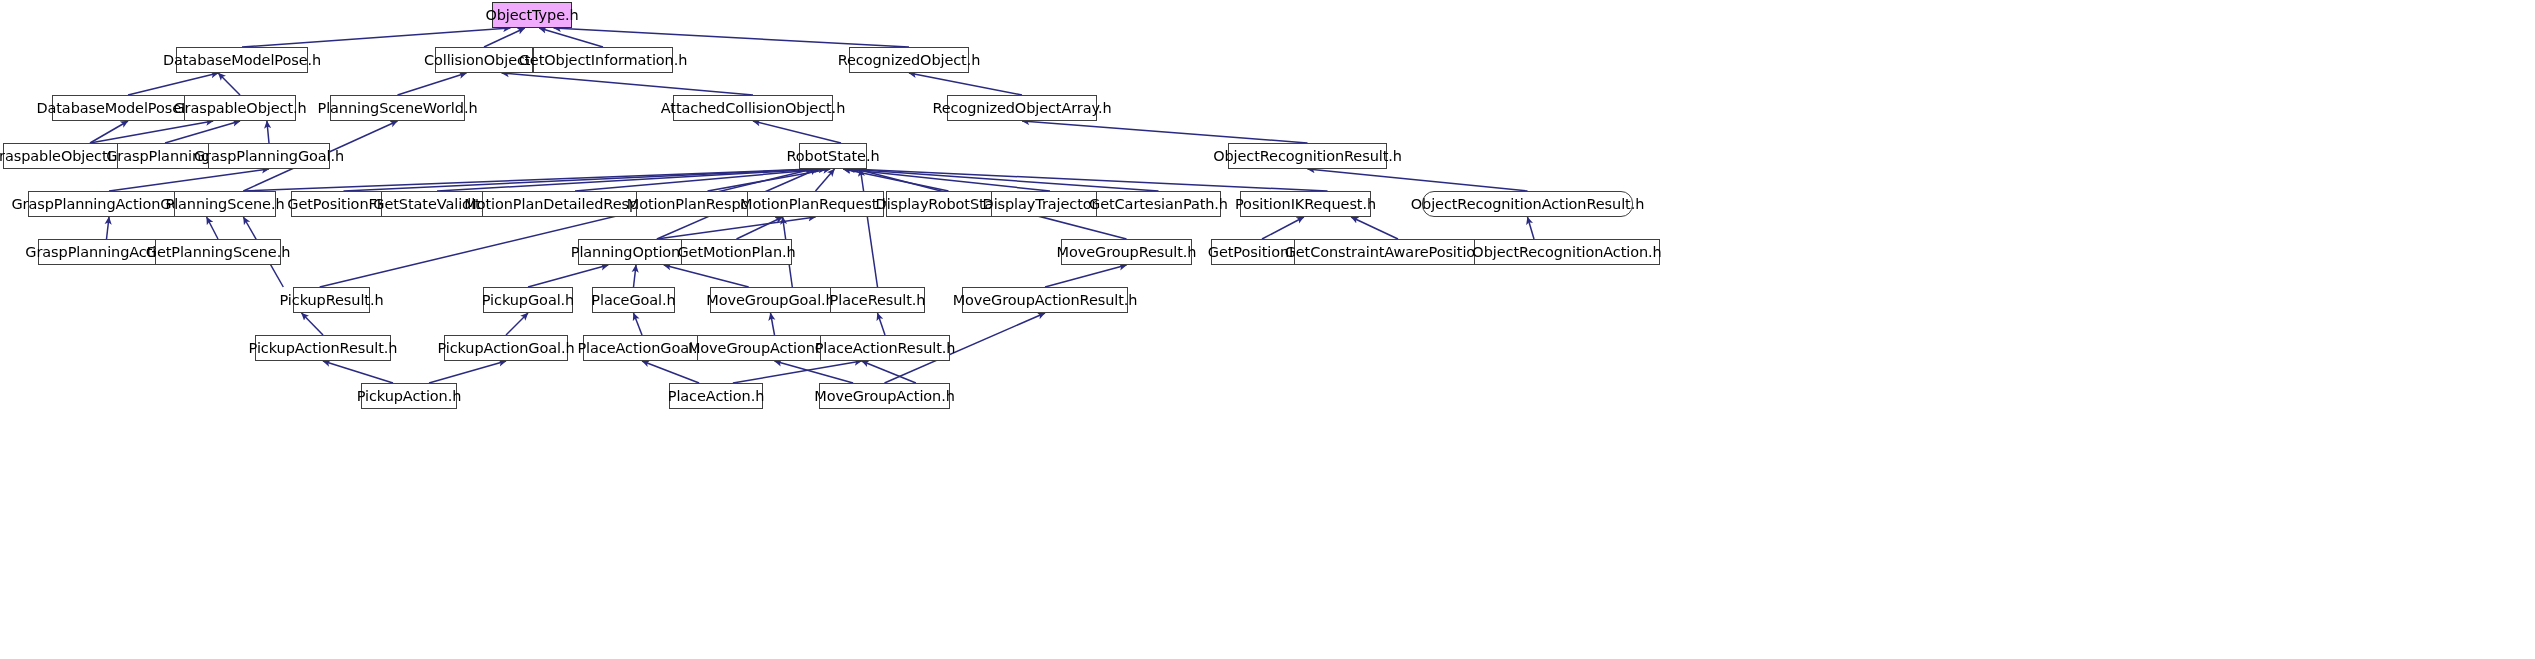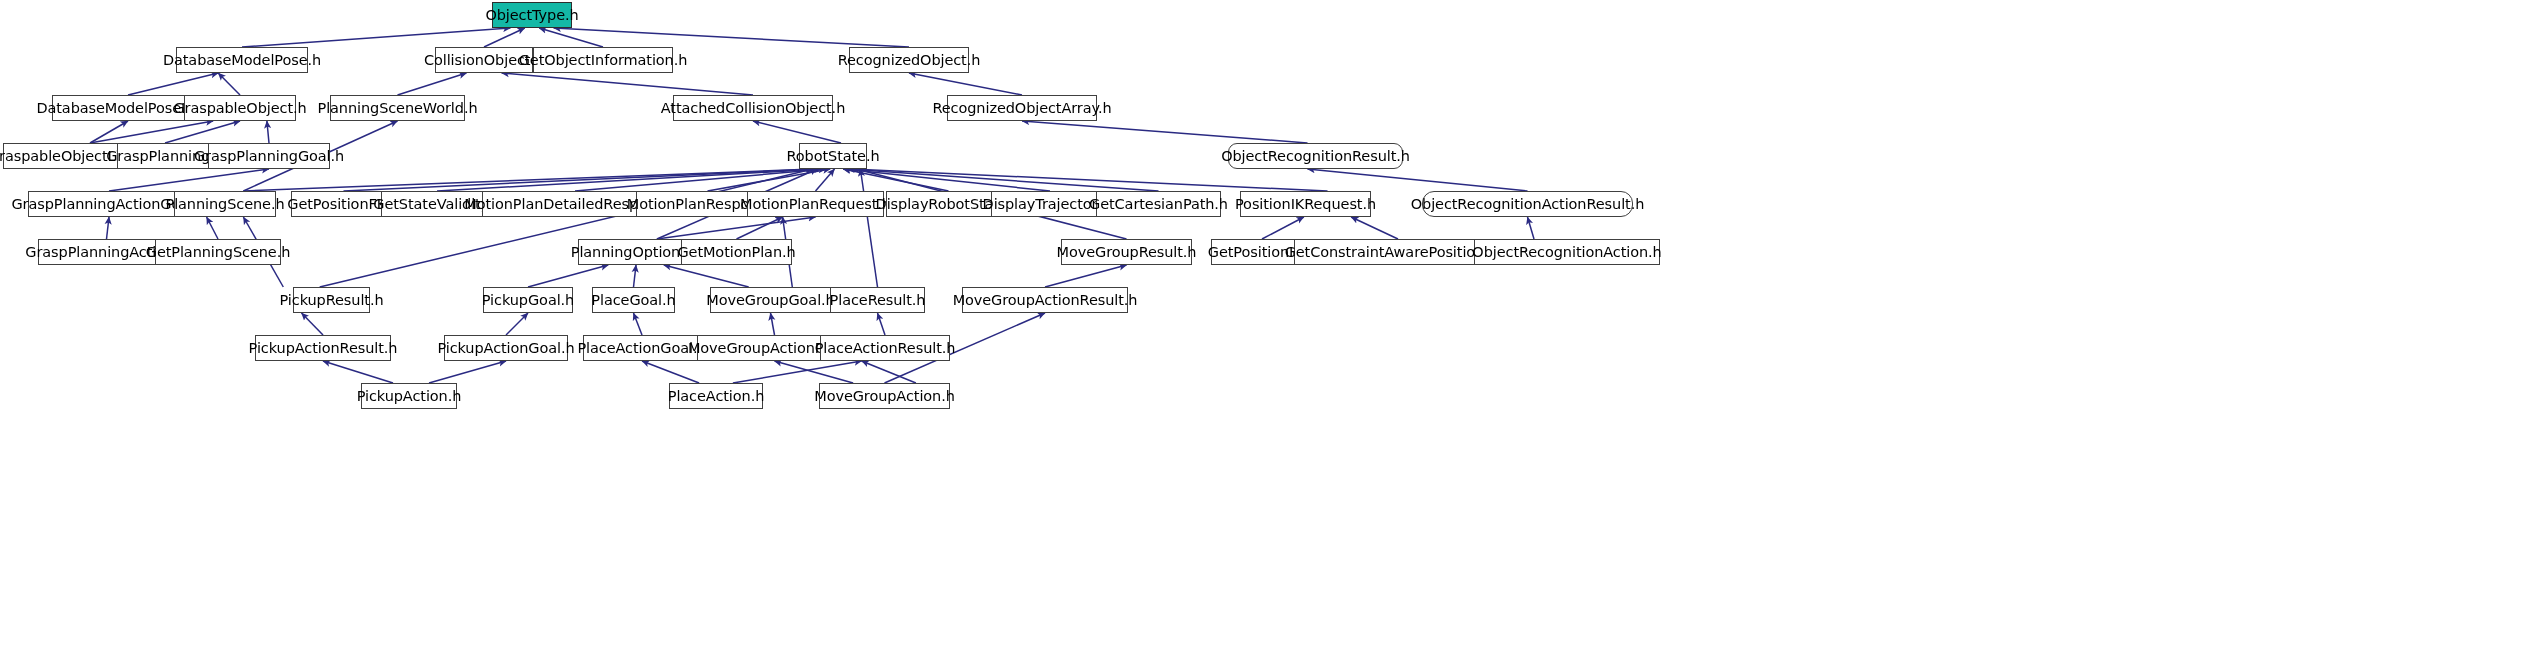--- a/index.html
+++ b/index.html
@@ -33,21 +33,21 @@
     line-height: 1;
     white-space: nowrap;
     text-align: center;
     display: flex;
     align-items: center;
     justify-content: center;
     height: 26px;
     letter-spacing: -0.1px;
   }
   .node.root {
-    background: #14b8a6;
+    background: #f0abfc;
     border-color: #2e2e2e;
   }
 </style>
 </head>
 <body>
 
 <div id="graph">
   <svg id="edges" xmlns="http://www.w3.org/2000/svg" viewBox="0 0 2535 659">
       <defs>
         <marker id="arrow" viewBox="0 0 10 10" refX="9.5" refY="5" markerWidth="5.2" markerHeight="5.2" orient="auto-start-reverse" markerUnits="strokeWidth">
@@ -147,21 +147,21 @@
     </div>
     <div class="node" style="left: 117px; top: 143px; width: 96px;">
       <span>GraspPlanning.h</span>
     </div>
     <div class="node" style="left: 208px; top: 143px; width: 122px;">
       <span>GraspPlanningGoal.h</span>
     </div>
     <div class="node" style="left: 799px; top: 143px; width: 68px;">
       <span>RobotState.h</span>
     </div>
-    <div class="node" style="left: 1228px; top: 143px; width: 175px; border-radius: 9px;">
+    <div class="node" style="left: 1228px; top: 143px; width: 159px;">
       <span>ObjectRecognitionResult.h</span>
     </div>
     <div class="node" style="left: 28px; top: 191px; width: 162px;">
       <span>GraspPlanningActionGoal.h</span>
     </div>
     <div class="node" style="left: 174px; top: 191px; width: 102px;">
       <span>PlanningScene.h</span>
     </div>
     <div class="node" style="left: 291px; top: 191px; width: 105px;">
       <span>GetPositionFK.h</span>

